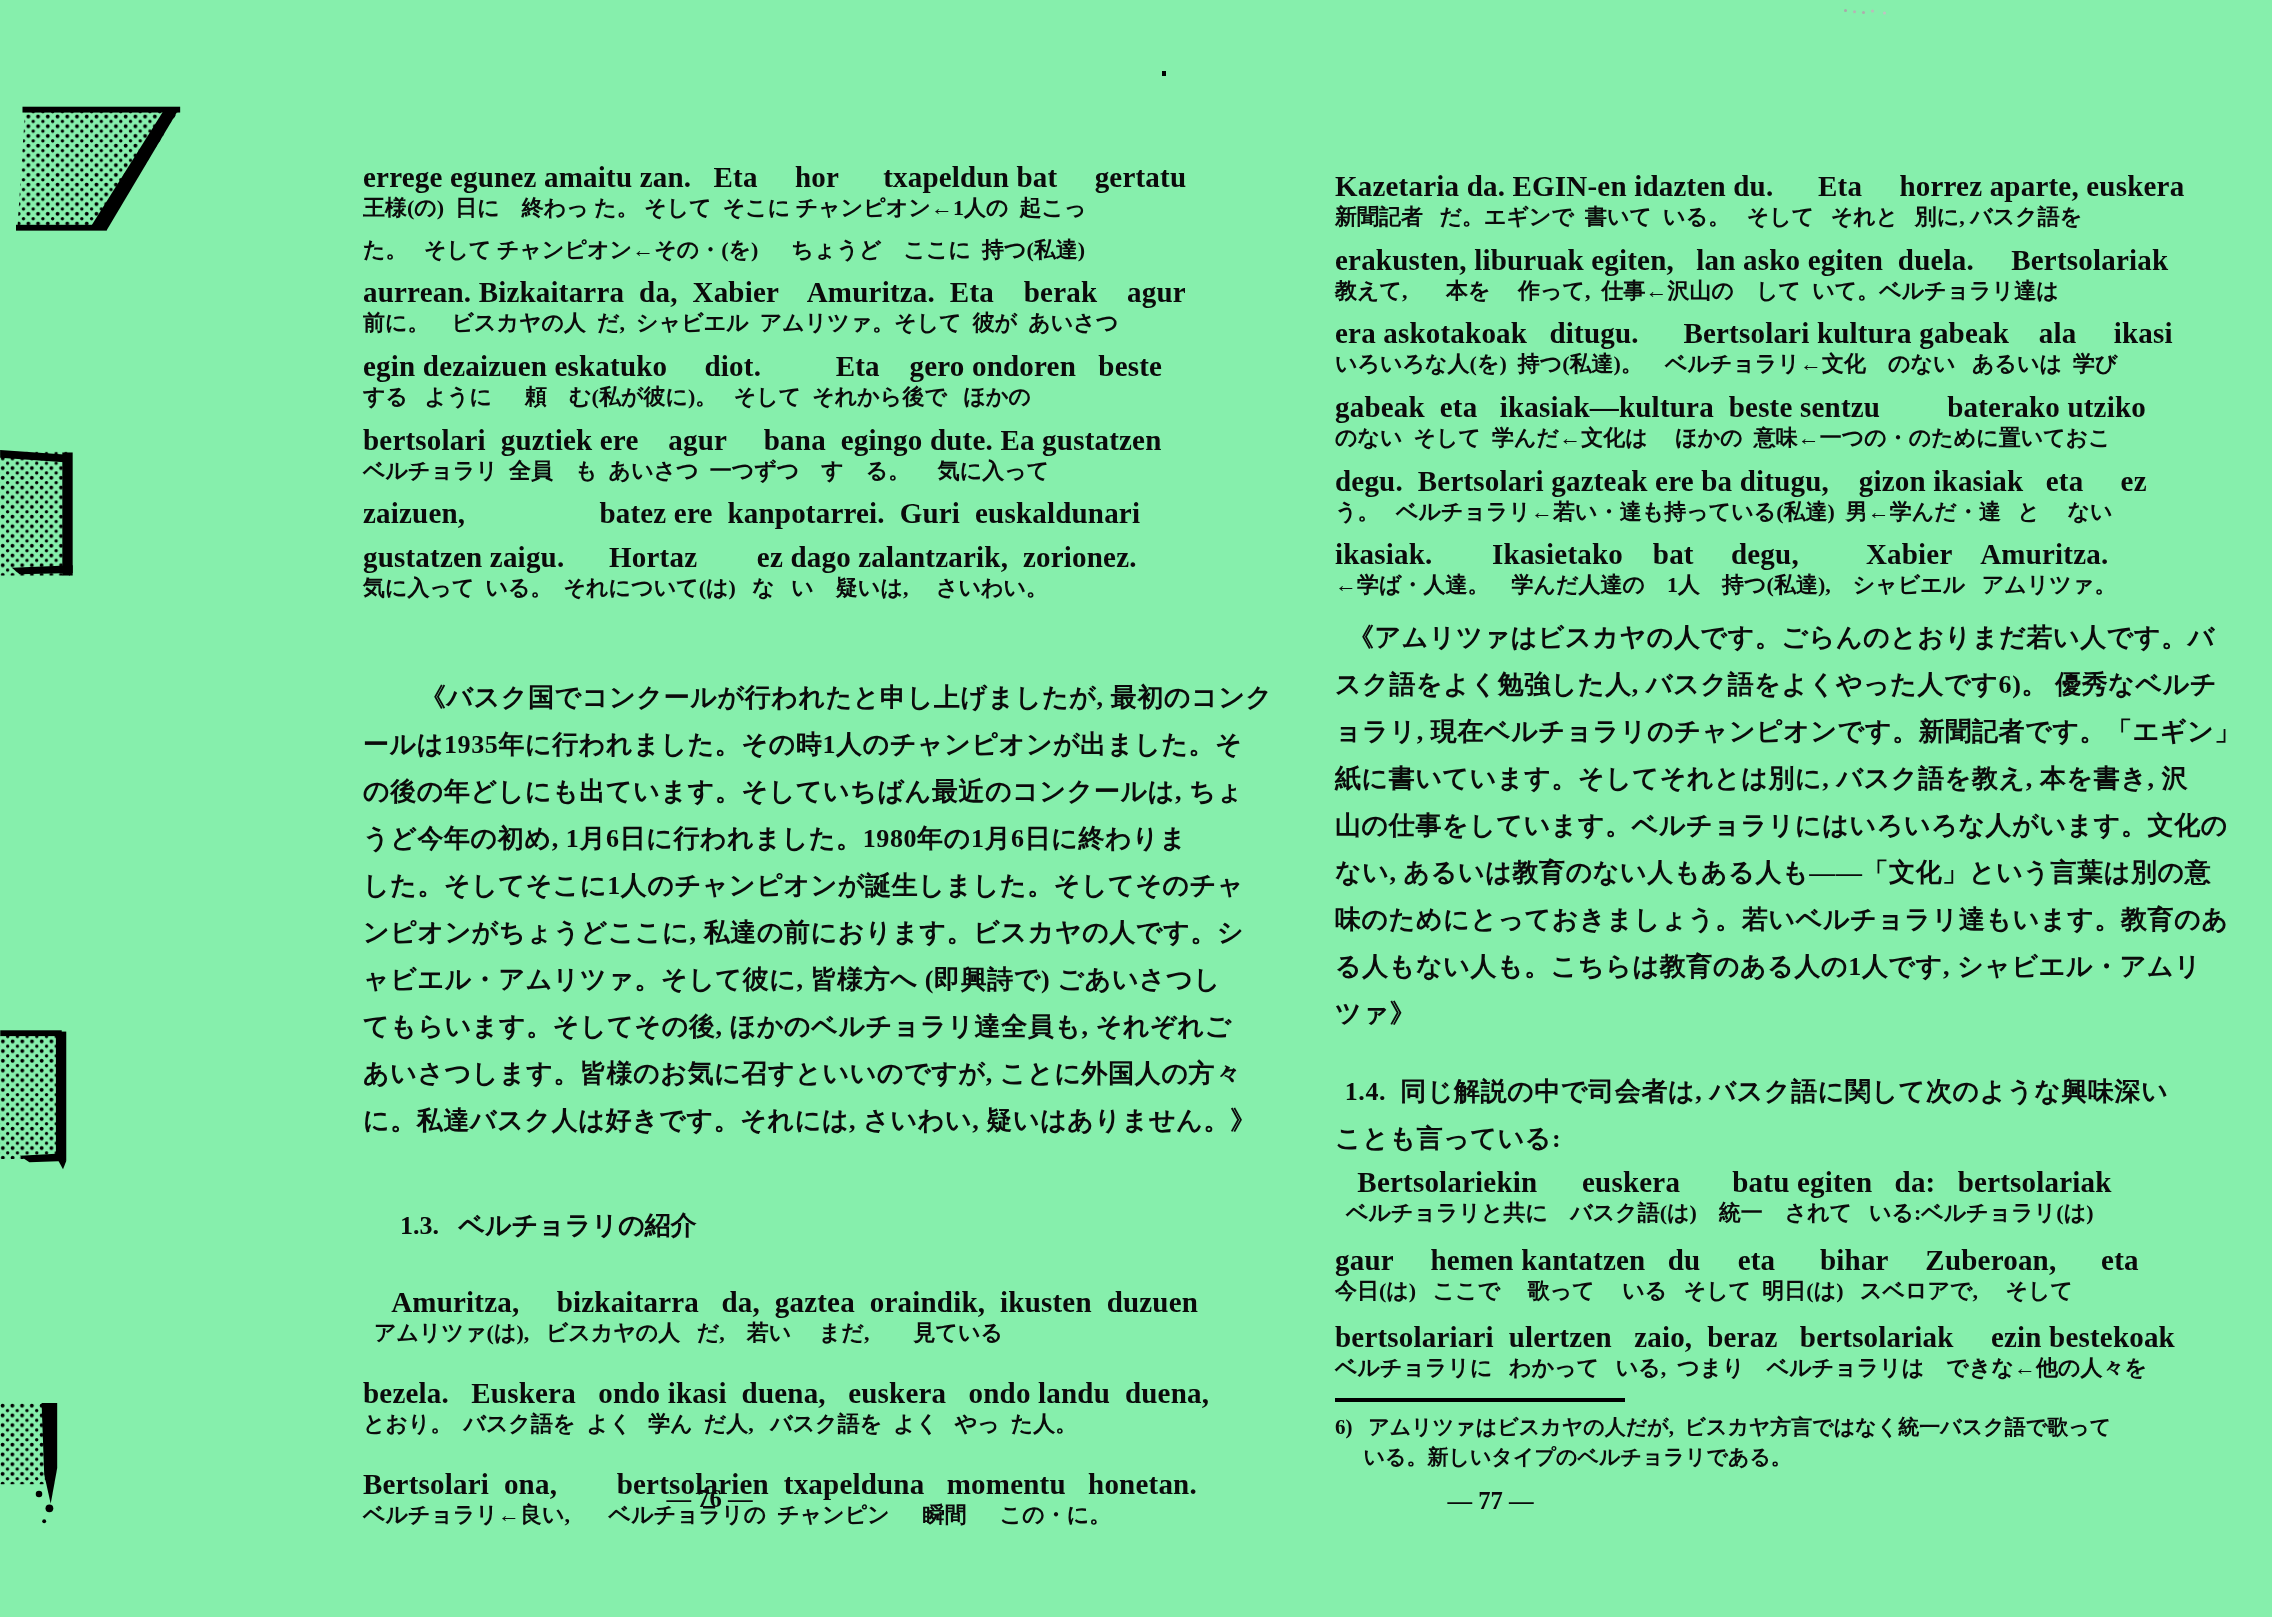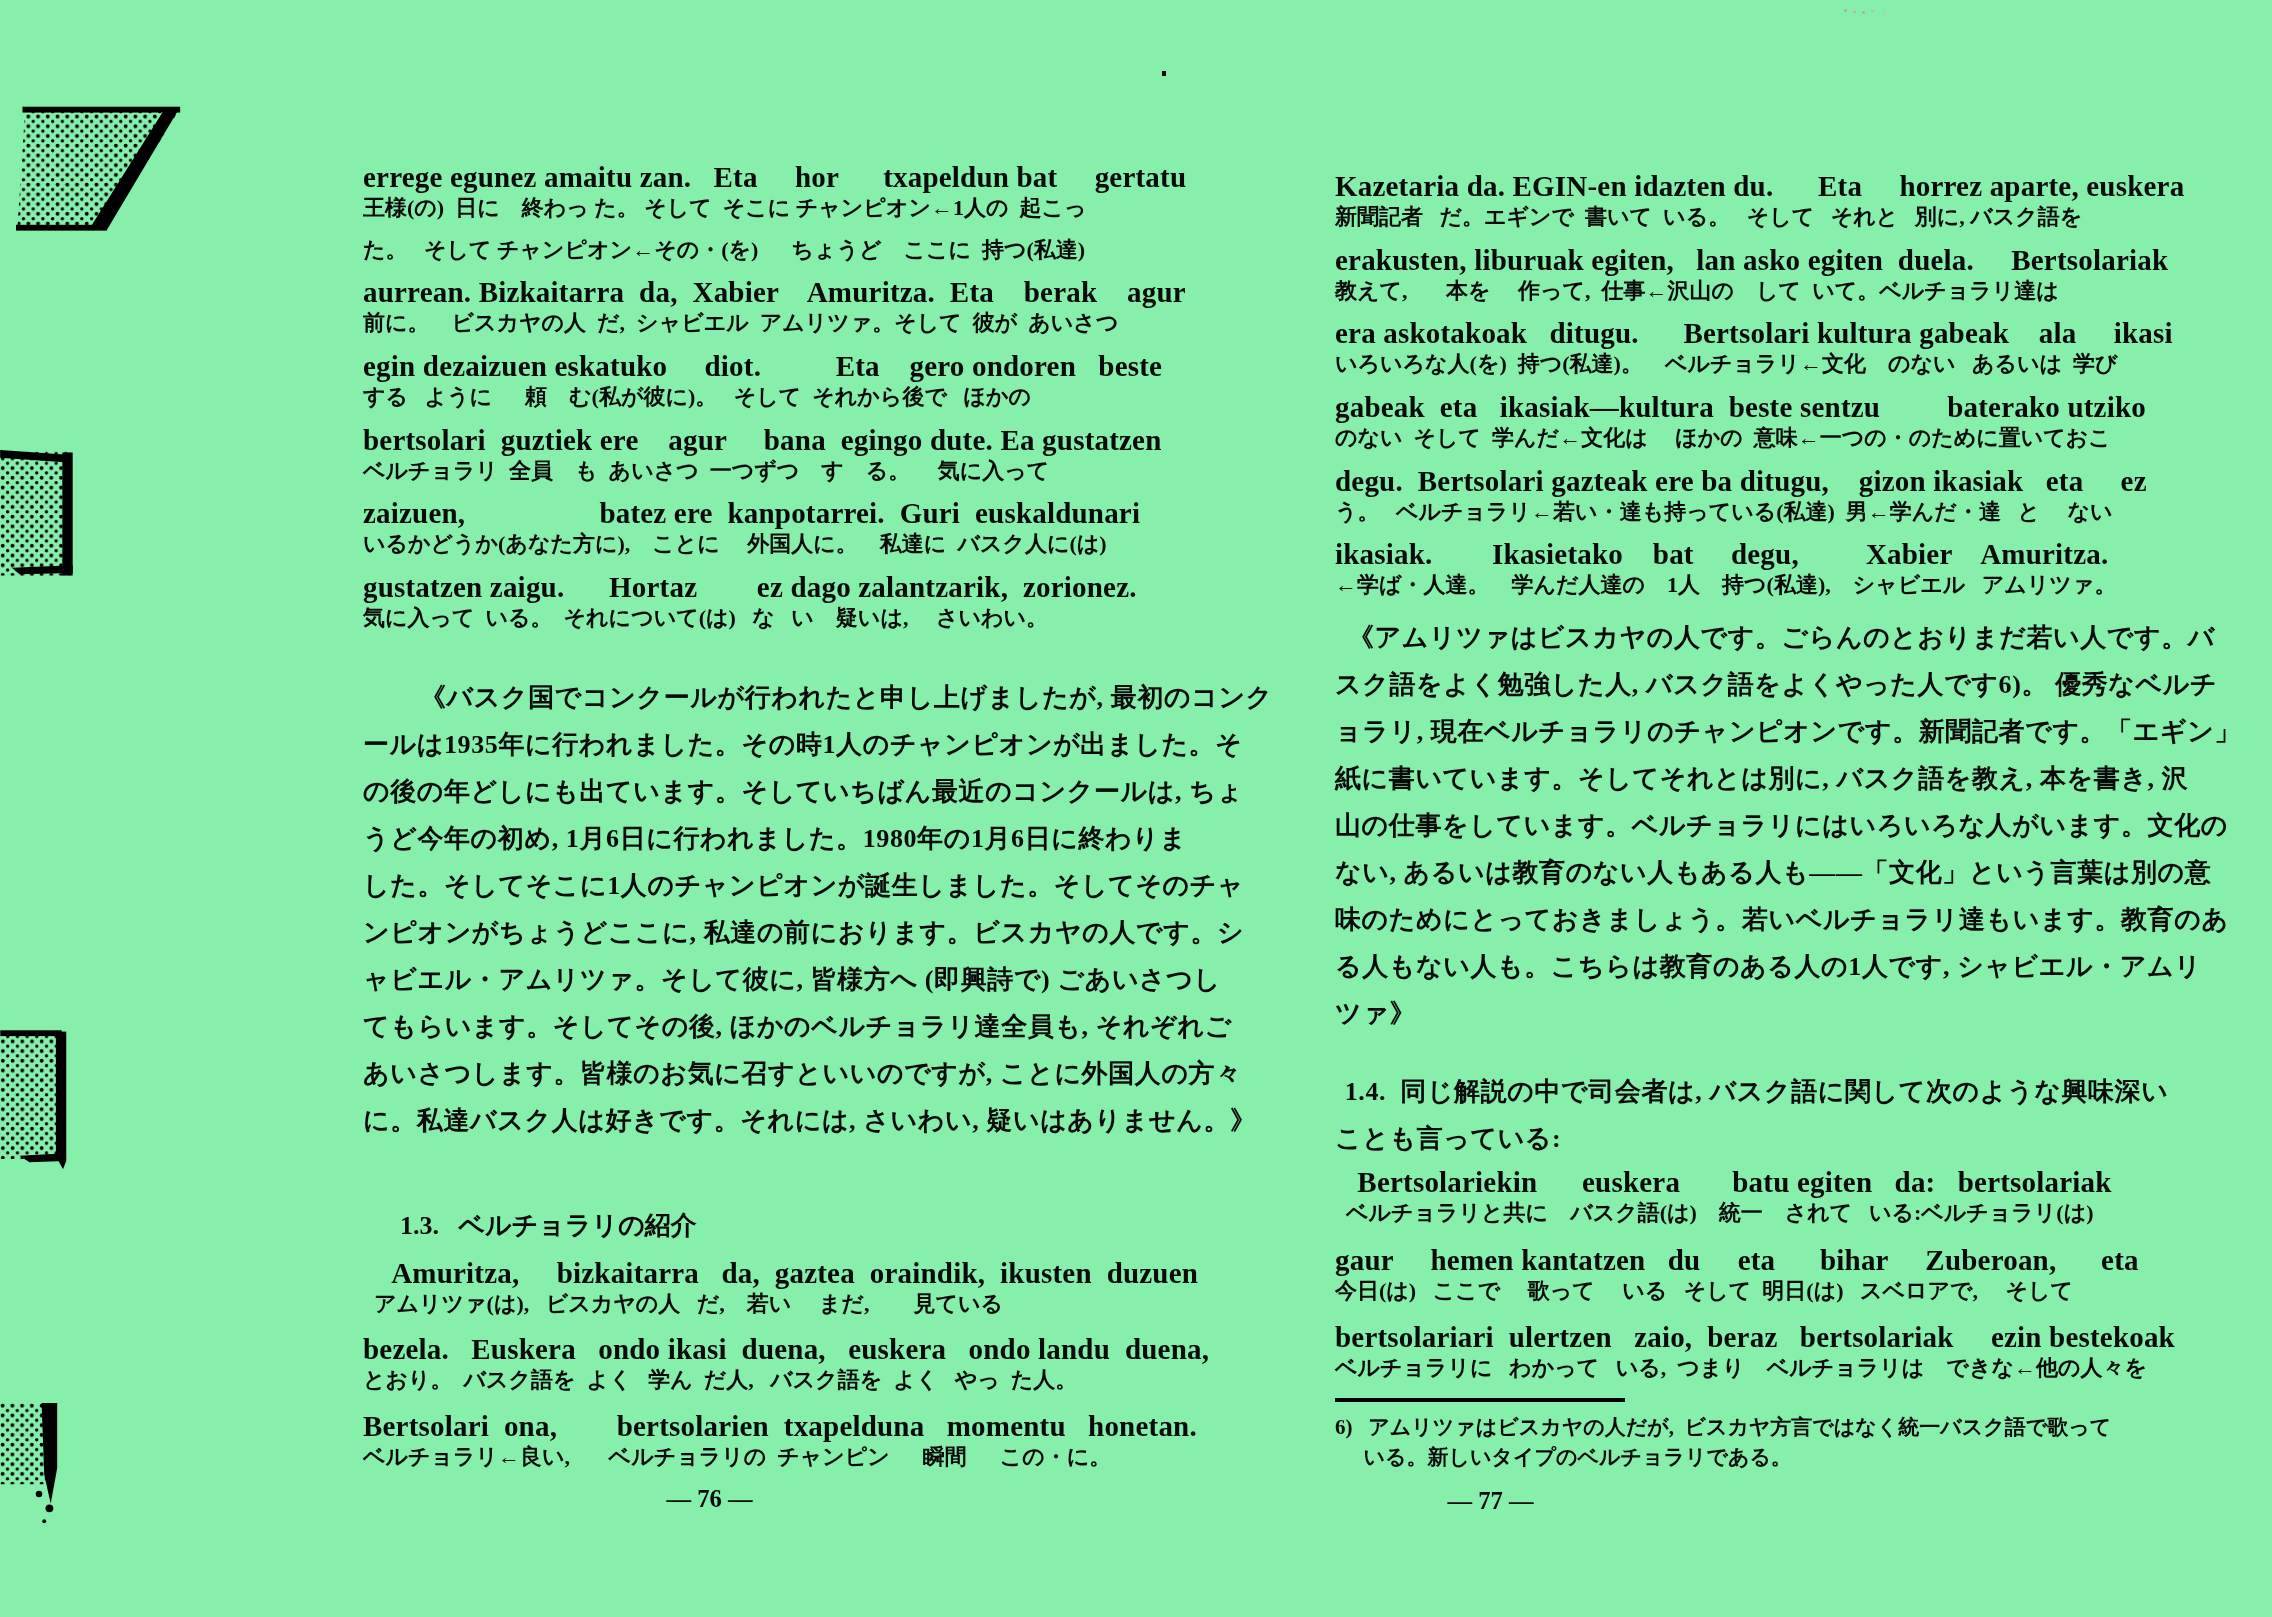--- a/index.html
+++ b/index.html
@@ -6,21 +6,21 @@
   .canvas{
     position:relative;width:2273px;height:1617px;background:#86efac;
     color:#0b0b0b;overflow:hidden;
     font-family:"Liberation Serif","DejaVu Serif",serif;
   }
   .page{position:absolute;top:0;height:100%;}
   .page.left{left:363px;width:852px;}
   .page.right{left:1335px;width:881px;}
   section,.abs{position:absolute;left:0;}
   .pair{margin-bottom:11.7px;}
-  .pair2l .pair{margin-bottom:14.3px;}
+  .pair2l .pair{margin-bottom:14.3px;margin-top:29px;}
   .pair2r .pair{margin-bottom:15.6px;}
   .b{font:bold 29px/32px "Liberation Serif","DejaVu Serif",serif;white-space:pre;letter-spacing:0.2px;}
   .g{font:bold 22px/30px "Liberation Serif","DejaVu Serif",serif;white-space:pre;}
   .jp{font:bold 26px/47px "Liberation Serif","DejaVu Serif",serif;white-space:pre;letter-spacing:0.6px;}
   .heading{font:bold 26px/32px "Liberation Serif","DejaVu Serif",serif;white-space:pre;}
   .fn{font:bold 21px/30px "Liberation Serif","DejaVu Serif",serif;white-space:pre;}
   .fn-rule{position:absolute;left:0;top:0;width:290px;height:3.9px;background:#000;}
   .fn-lines{padding-top:14.3px;}
   .fn-indent{padding-left:28.5px;}
   .pageno{font:bold 24.6px/28.5px "Liberation Serif","DejaVu Serif",serif;text-align:center;}
@@ -99,21 +99,20 @@
       <div class="pair">
         <div class="b">egin dezaizuen eskatuko     diot.          Eta    gero ondoren   beste</div>
         <div class="g">する   ように      頼    む(私が彼に)。   そして  それから後で   ほかの</div>
       </div>
       <div class="pair">
         <div class="b">bertsolari  guztiek ere    agur     bana  egingo dute. Ea gustatzen</div>
         <div class="g">ベルチョラリ  全員    も  あいさつ  一つずつ    す    る。     気に入って</div>
       </div>
       <div class="pair">
         <div class="b">zaizuen,                  batez ere  kanpotarrei.  Guri  euskaldunari</div>
-        <div class="g">いるかどうか(あなた方に),    ことに     外国人に。    私達に  バスク人に(は)</div>
       </div>
       <div class="pair">
         <div class="b">gustatzen zaigu.      Hortaz        ez dago zalantzarik,  zorionez.</div>
         <div class="g">気に入って  いる。  それについて(は)   な   い    疑いは,     さいわい。</div>
       </div>
     </section>
 
     <section style="top:674px">
       <div class="jp indent-l1">《バスク国でコンクールが行われたと申し上げましたが, 最初のコンク</div>
       <div class="jp">ールは1935年に行われました。その時1人のチャンピオンが出ました。そ</div>

